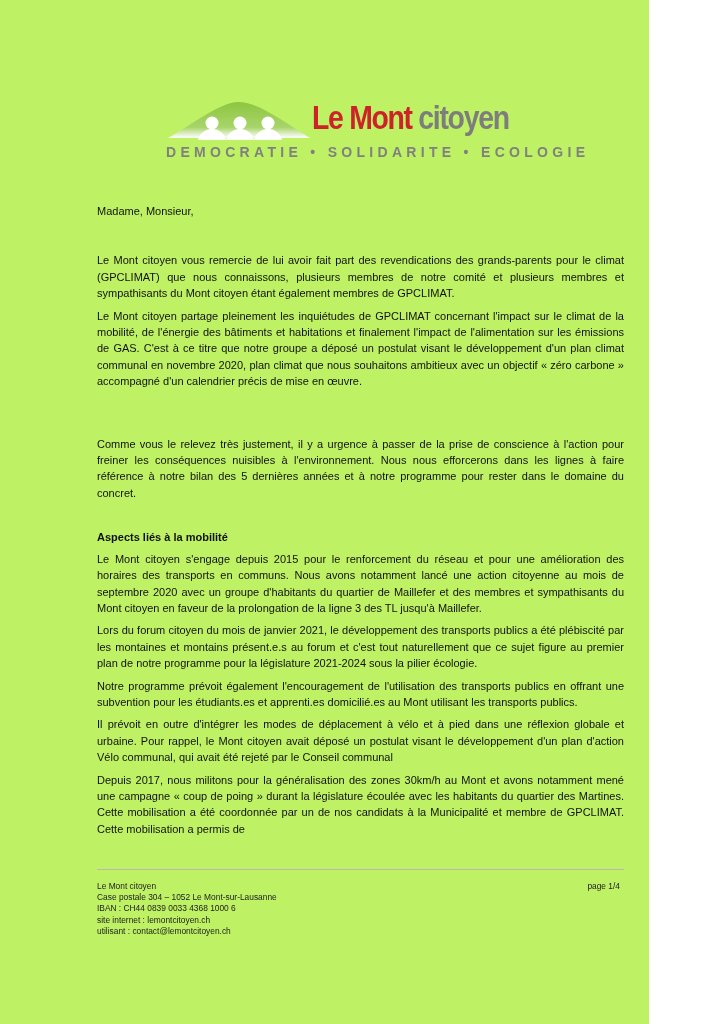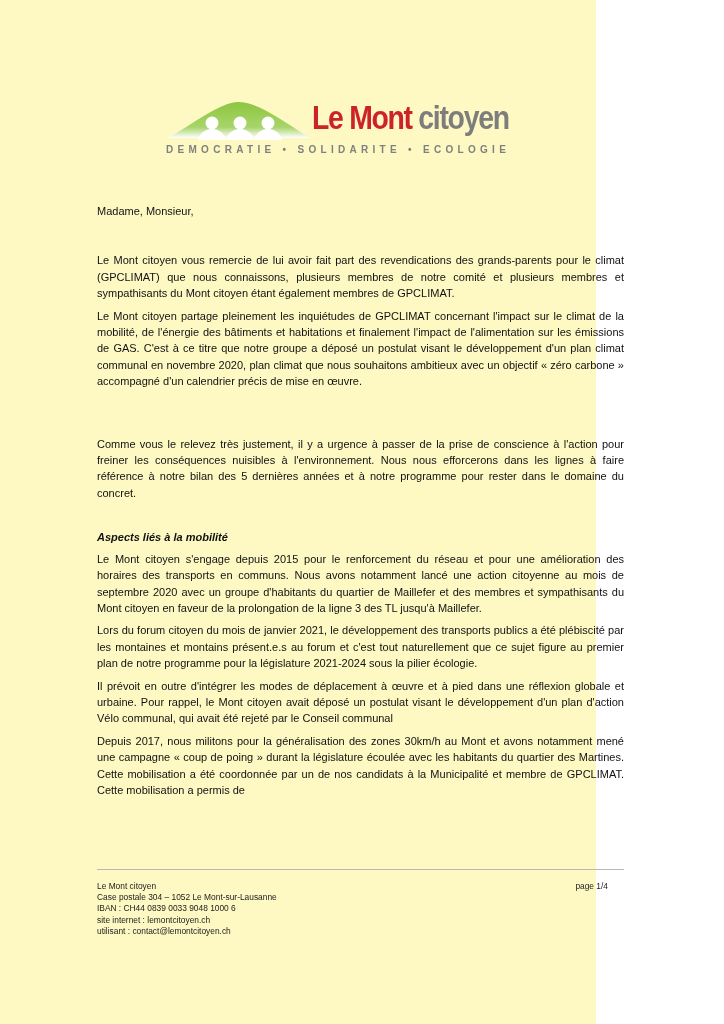--- a/index.html
+++ b/index.html
@@ -11,22 +11,22 @@
       width: 724px;
       height: 1024px;
       position: relative;
       overflow: hidden;
       font-family: "Liberation Sans", sans-serif;
       color: #111111;
     }
     .page {
       position: absolute;
       left: 0; top: 0;
-      width: 596px; height: 1024px;
-      background: #fef9c3;
+      width: 649px; height: 1024px;
+      background: #bef264;
     }
     
     .logo {
       position: absolute;
       left: 164px;
       top: 96px;
       width: 400px;
       height: 72px;
     }
     .logo-mark {
@@ -50,21 +50,21 @@
       transform-origin: left center;
     }
     .logo-name .red { color: #cc2229; }
     .logo-name .grey { color: #7d7d7d; font-weight: bold; }
     .tagline {
       position: absolute;
       left: 2px;
       top: 48px;
       font-family: "Liberation Sans", sans-serif;
       font-weight: bold;
-      font-size: 10px;
+      font-size: 14px;
       letter-spacing: 4.3px;
       color: #808080;
       white-space: nowrap;
     }
 
     
     .content {
       position: absolute;
       left: 97px;
       top: 203px;
@@ -76,21 +76,20 @@
     .content p {
       margin: 0;
       text-align: justify;
     }
     .salutation { margin-bottom: 33px !important; }
     .para { margin-bottom: 6px !important; }
     .para.last-before-heading { margin-bottom: 28px !important; margin-top: 46px; }
     .heading {
       font-weight: bold;
       margin-bottom: 5px !important;
-      font-style: italic;
     }
 
     
     .footer-rule {
       position: absolute;
       left: 97px;
       top: 869px;
       width: 527px;
       height: 0;
       border-top: 1px solid #b8b8b8;
@@ -101,21 +100,21 @@
       top: 881px;
       width: 527px;
       font-size: 8.4px;
       line-height: 11.2px;
       color: #222;
     }
     .footer .addr { position: absolute; left: 0; top: 0; }
     .footer .addr div { white-space: nowrap; }
     .footer .pagenum {
       position: absolute;
-      right: 16px;
+      right: 4px;
       top: 0;
       white-space: nowrap;
     }
   </style>
 </head>
 <body>
 
 <div class="page">
 
   <div class="logo">
@@ -148,29 +147,30 @@
     <p class="salutation">Madame, Monsieur,</p>
 
     <p class="para">Le Mont citoyen vous remercie de lui avoir fait part des revendications des grands-parents pour le climat (GPCLIMAT) que nous connaissons, plusieurs membres de notre comité et plusieurs membres et sympathisants du Mont citoyen étant également membres de GPCLIMAT.</p>
     <p class="para">Le Mont citoyen partage pleinement les inquiétudes de GPCLIMAT concernant l'impact sur le climat de la mobilité, de l'énergie des bâtiments et habitations et finalement l'impact de l'alimentation sur les émissions de GAS. C'est à ce titre que notre groupe a déposé un postulat visant le développement d'un plan climat communal en novembre 2020, plan climat que nous souhaitons ambitieux avec un objectif « zéro carbone » accompagné d'un calendrier précis de mise en œuvre.</p>
     <p class="para last-before-heading">Comme vous le relevez très justement, il y a urgence à passer de la prise de conscience à l'action pour freiner les conséquences nuisibles à l'environnement. Nous nous efforcerons dans les lignes à faire référence à notre bilan des 5 dernières années et à notre programme pour rester dans le domaine du concret.</p>
 
     <p class="heading">Aspects liés à la mobilité</p>
 
     <p class="para">Le Mont citoyen s'engage depuis 2015 pour le renforcement du réseau et pour une amélioration des horaires des transports en communs. Nous avons notamment lancé une action citoyenne au mois de septembre 2020 avec un groupe d'habitants du quartier de Maillefer et des membres et sympathisants du Mont citoyen en faveur de la prolongation de la ligne 3 des TL jusqu'à Maillefer.</p>
     <p class="para">Lors du forum citoyen du mois de janvier 2021, le développement des transports publics a été plébiscité par les montaines et montains présent.e.s au forum et c'est tout naturellement que ce sujet figure au premier plan de notre programme pour la législature 2021-2024 sous la pilier écologie.</p>
-    <p class="para">Il prévoit en outre d'intégrer les modes de déplacement à œuvre et à pied dans une réflexion globale et urbaine. Pour rappel, le Mont citoyen avait déposé un postulat visant le développement d'un plan d'action Vélo communal, qui avait été rejeté par le Conseil communal</p>
+    <p class="para">Notre programme prévoit également l'encouragement de l'utilisation des transports publics en offrant une subvention pour les étudiants.es et apprenti.es domicilié.es au Mont utilisant les transports publics.</p>
+    <p class="para">Il prévoit en outre d'intégrer les modes de déplacement à vélo et à pied dans une réflexion globale et urbaine. Pour rappel, le Mont citoyen avait déposé un postulat visant le développement d'un plan d'action Vélo communal, qui avait été rejeté par le Conseil communal</p>
     <p class="para">Depuis 2017, nous militons pour la généralisation des zones 30km/h au Mont et avons notamment mené une campagne « coup de poing » durant la législature écoulée avec les habitants du quartier des Martines. Cette mobilisation a été coordonnée par un de nos candidats à la Municipalité et membre de GPCLIMAT. Cette mobilisation a permis de</p>
   </div>
 
   <div class="footer-rule"></div>
   <div class="footer">
     <div class="addr">
       <div>Le Mont citoyen</div>
       <div>Case postale 304 – 1052 Le Mont-sur-Lausanne</div>
-      <div>IBAN : CH44 0839 0033 9048 1000 6</div>
+      <div>IBAN : CH44 0839 0033 4368 1000 6</div>
       <div>site internet : lemontcitoyen.ch</div>
       <div>utilisant : contact@lemontcitoyen.ch</div>
     </div>
     <div class="pagenum">page 1/4</div>
   </div>
 
 </div>
 
 </body></html>

